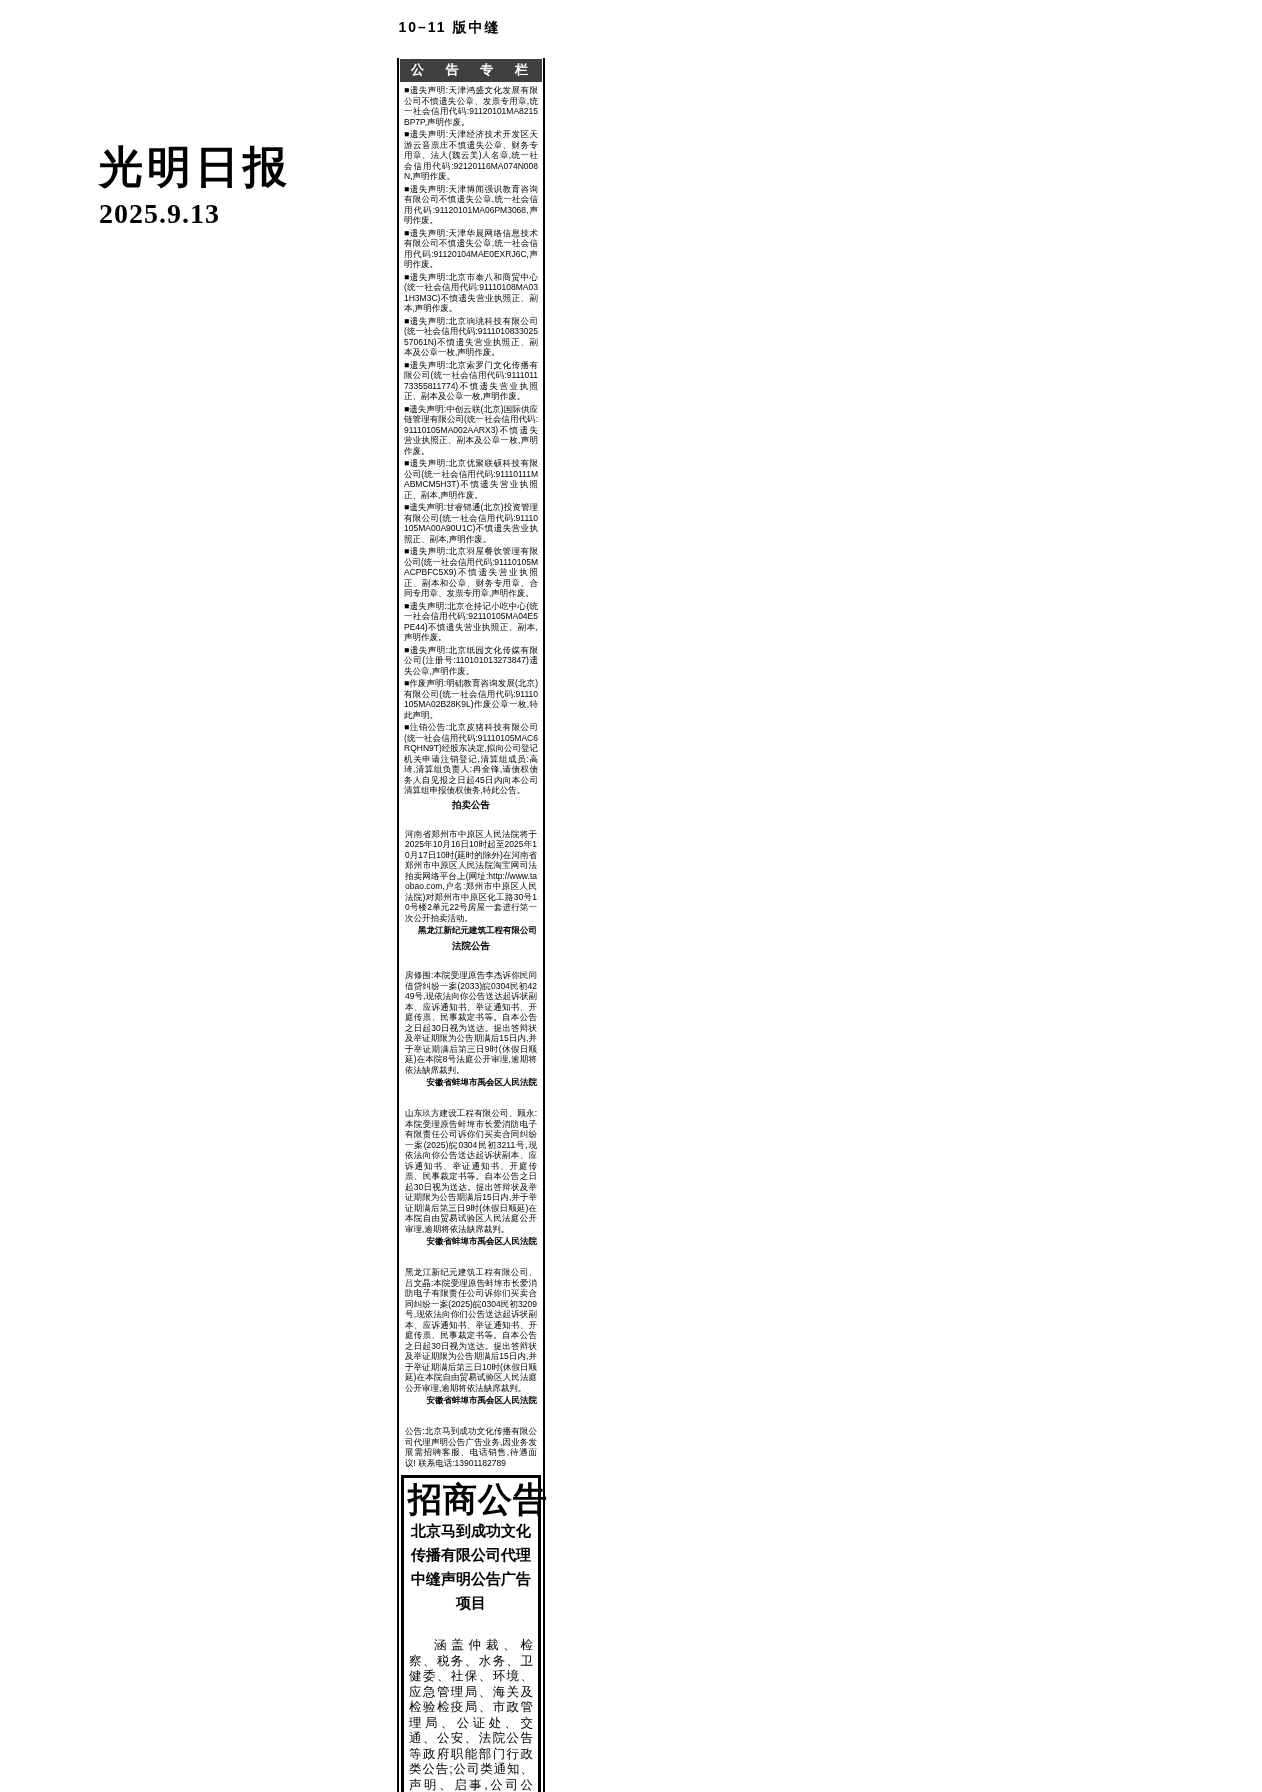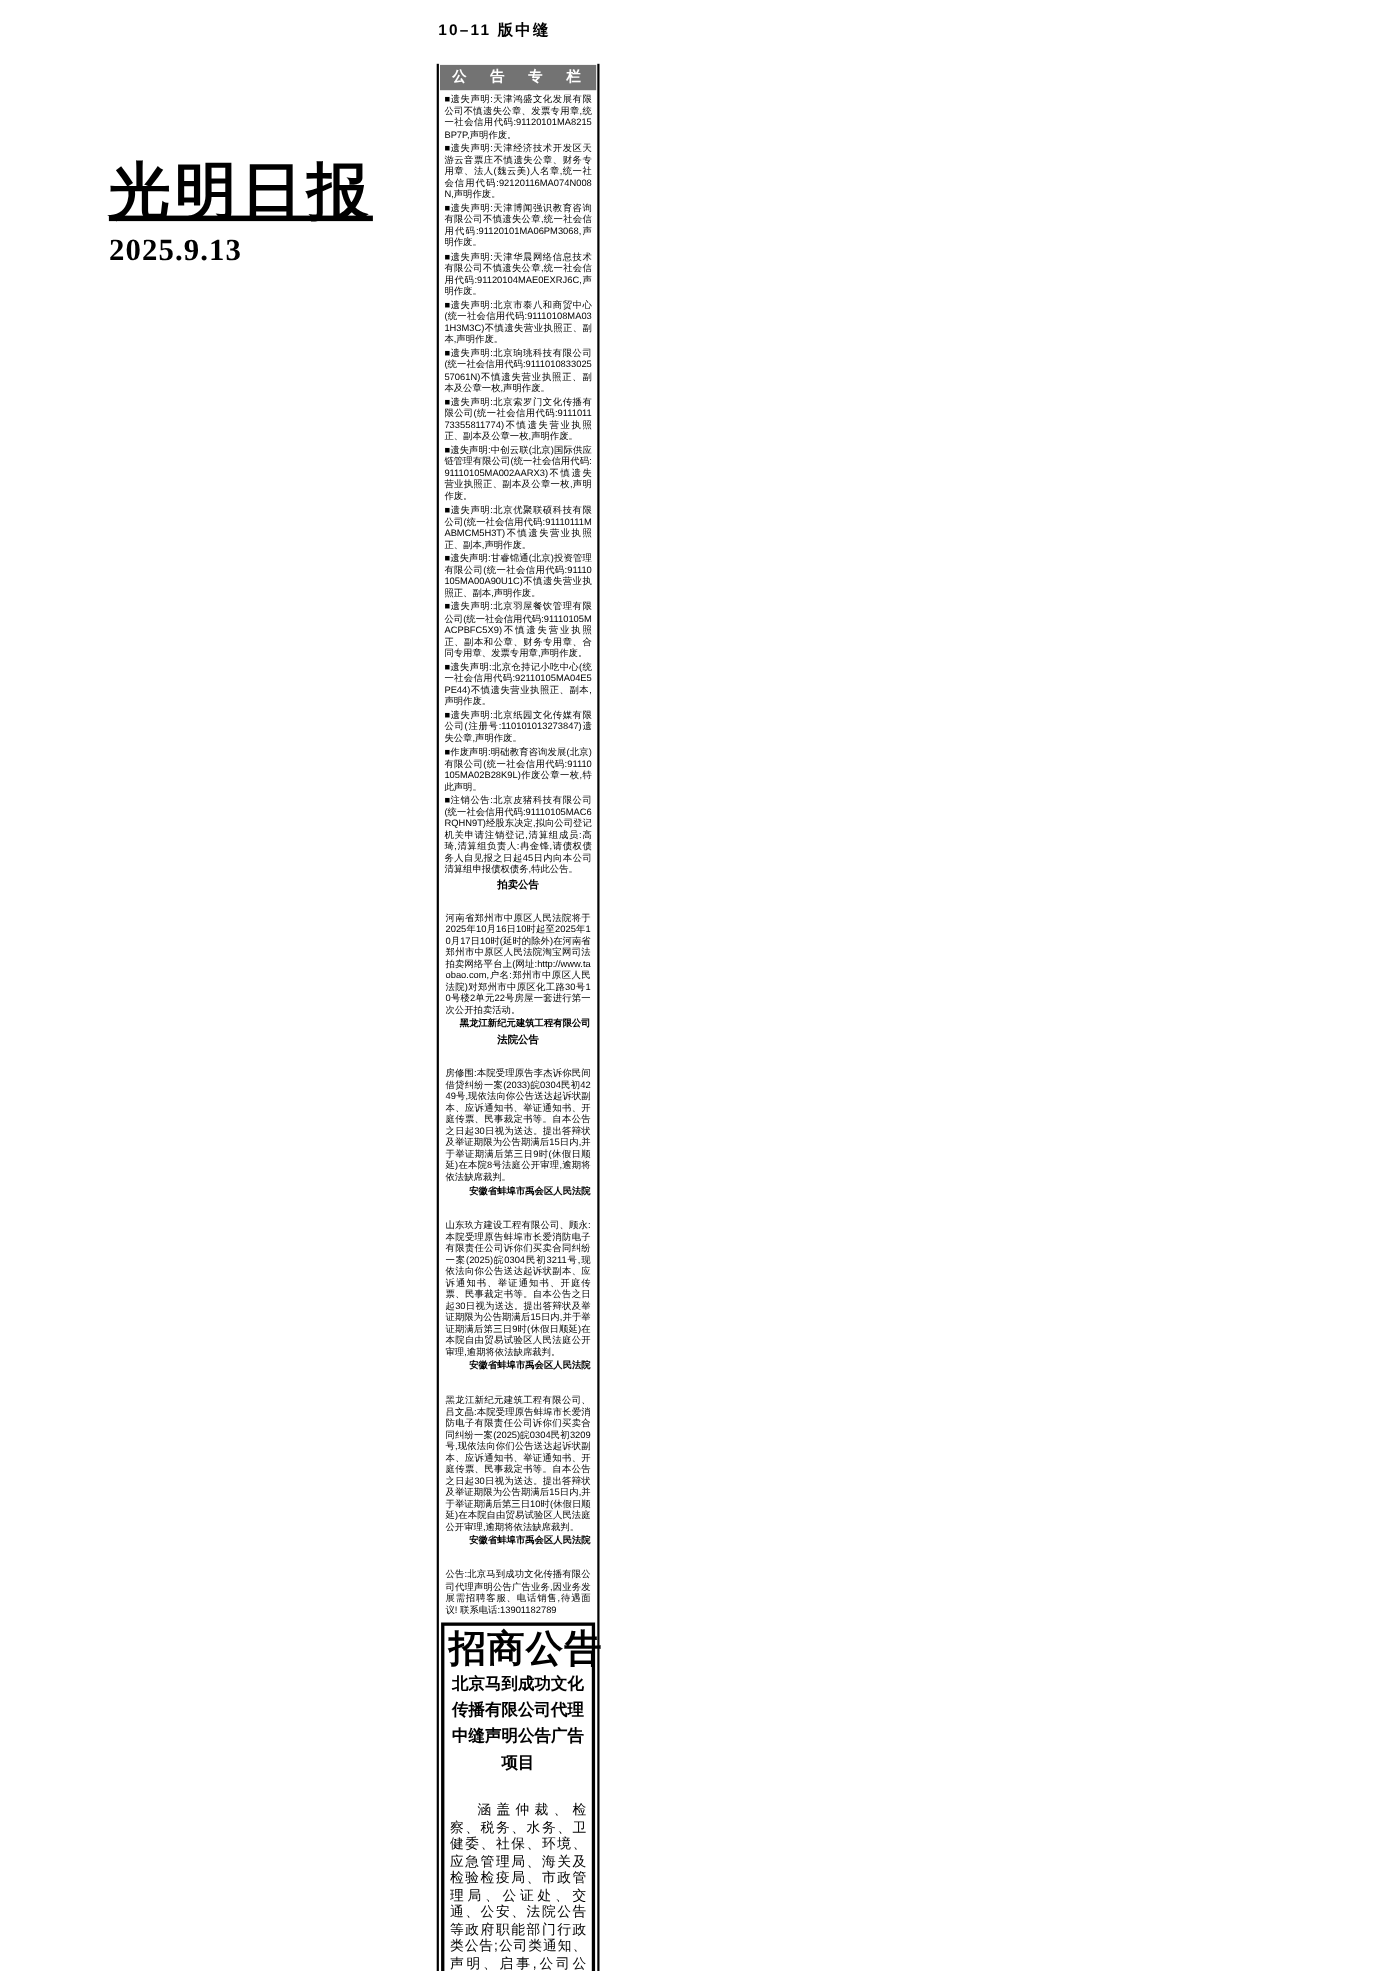--- a/index.html
+++ b/index.html
@@ -7,28 +7,28 @@
     font-family:"Liberation Sans","DejaVu Sans",sans-serif; color:#000; }
 
   .page { position:relative; width:1262px; height:1792px; background:#fff; }
 
   
   .seam-header { position:absolute; left:340px; top:16px; width:215px;
     text-align:center; font-size:14px; font-weight:700; letter-spacing:2px; }
 
   
   .masthead { position:absolute; left:95px; top:138px; font-family:"Liberation Serif","DejaVu Serif",serif; }
-  .masthead .mh-title { font-size:56px; font-weight:700; letter-spacing:4px; line-height:1.2;text-decoration:underline; }
+  .masthead .mh-title { font-size:44px; font-weight:700; letter-spacing:4px; line-height:1.2; }
   .masthead .mh-date  { font-size:28px; font-weight:700; letter-spacing:1px; line-height:1.2; }
 
   
   .seam-column { position:absolute; left:395px; top:56px; width:148px;
     border-left:2px solid #000; border-right:2px solid #000; background:#fff; }
 
-  .column-banner { background:#737373; color:#fff; text-align:center;
+  .column-banner { background:#404040; color:#fff; text-align:center;
     font-size:13px; font-weight:700; letter-spacing:9px; padding:2px 0 3px 6px; }
 
   .ann-block { padding:2px 3px 0 3px; }
   .ann-block p { font-size:8.5px; line-height:10.5px; text-align:justify;
     word-break:break-all; font-weight:400; }
 
   .notices { padding:0 3px; }
   .notice-title { text-align:center; font-weight:700; font-size:9.5px; line-height:12px; }
   .notice-body { font-size:8.5px; line-height:10.5px; text-align:justify;
     word-break:break-all; font-weight:400;margin-top:16px; }

